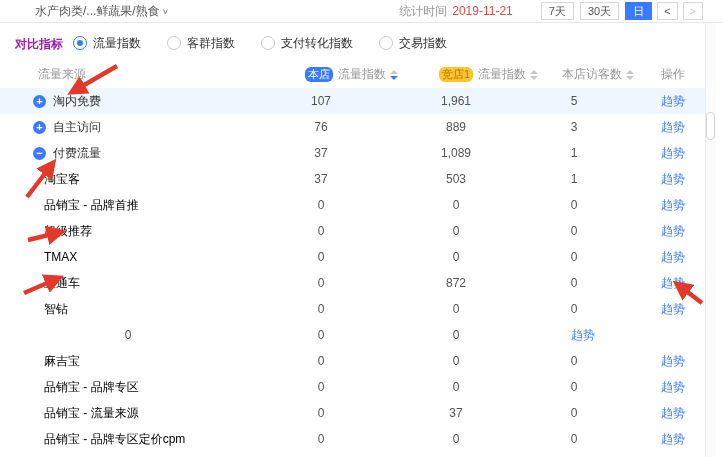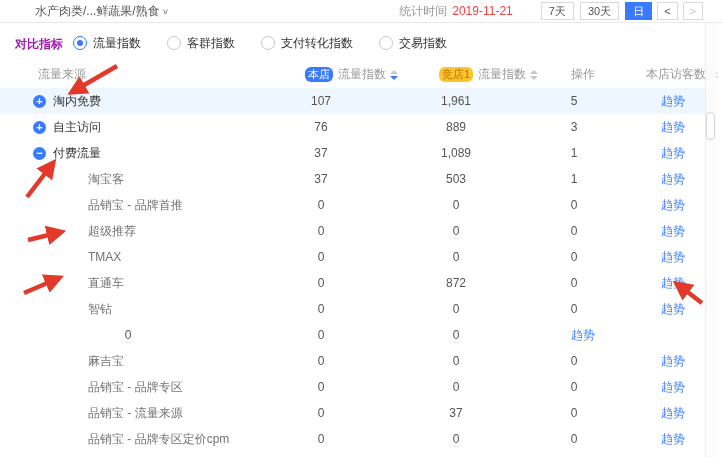--- a/index.html
+++ b/index.html
@@ -53,21 +53,21 @@
   .badge.yellow{background:var(--badge-yellow);color:var(--badge-yellow-text);}
   .sort{display:inline-flex;flex-direction:column;gap:2px;margin-left:4px;margin-right:-12px;cursor:pointer;}
   .sort i{width:0;height:0;border-left:4px solid transparent;border-right:4px solid transparent;display:block;}
   .sort i.up{border-bottom:4px solid #c5c8ce;}
   .sort i.down{border-top:4px solid #c5c8ce;}
   .sort.desc i.down{border-top-color:var(--accent-blue);}
   .tbody .tr{height:26px;}
   .tr.hl{background:var(--row-highlight);}
   .td.name{display:flex;align-items:center;white-space:nowrap;}
   .tr.lvl0 .td.name{padding-left:33px;color:#333;}
-  .tr.lvl1 .td.name{padding-left:88px;color:#737373;}
+  .tr.lvl1 .td.name{padding-left:44px;color:#000000;}
   .td.num{text-align:center;color:#555;}
   .expand{
     width:13px;height:13px;border-radius:50%;background:var(--accent-blue);color:#fff;
     font-size:11px;line-height:12px;text-align:center;margin-right:7px;flex:none;
     font-weight:bold;cursor:pointer;
   }
   .trend-link{color:var(--link-blue);cursor:pointer;text-decoration:none;}
   
   .v-track{position:absolute;top:23px;right:7px;bottom:0;width:10px;background:#fbfbfb;
     border-left:1px solid #ececec;}
@@ -135,28 +135,28 @@
         </span>
     </div>
     <div class="th num">
       <span class="badge yellow">竞店1</span>
       <span>流量指数</span>
       <span class="sort">
           <i class="up"></i>
           <i class="down"></i>
         </span>
     </div>
-    <div class="th action">操作</div>
     <div class="th num">
       <span>本店访客数</span>
       <span class="sort">
           <i class="up"></i>
           <i class="down"></i>
         </span>
     </div>
+    <div class="th action">操作</div>
   </div>
   <div class="tbody">
       <div class="tr lvl0 hl">
     <div class="td name">
       <span class="expand">+</span>
       <span class="row-label">淘内免费</span>
     </div>
     <div class="td num">107</div>
     <div class="td num">1,961</div>
     <div class="td num">5</div>

